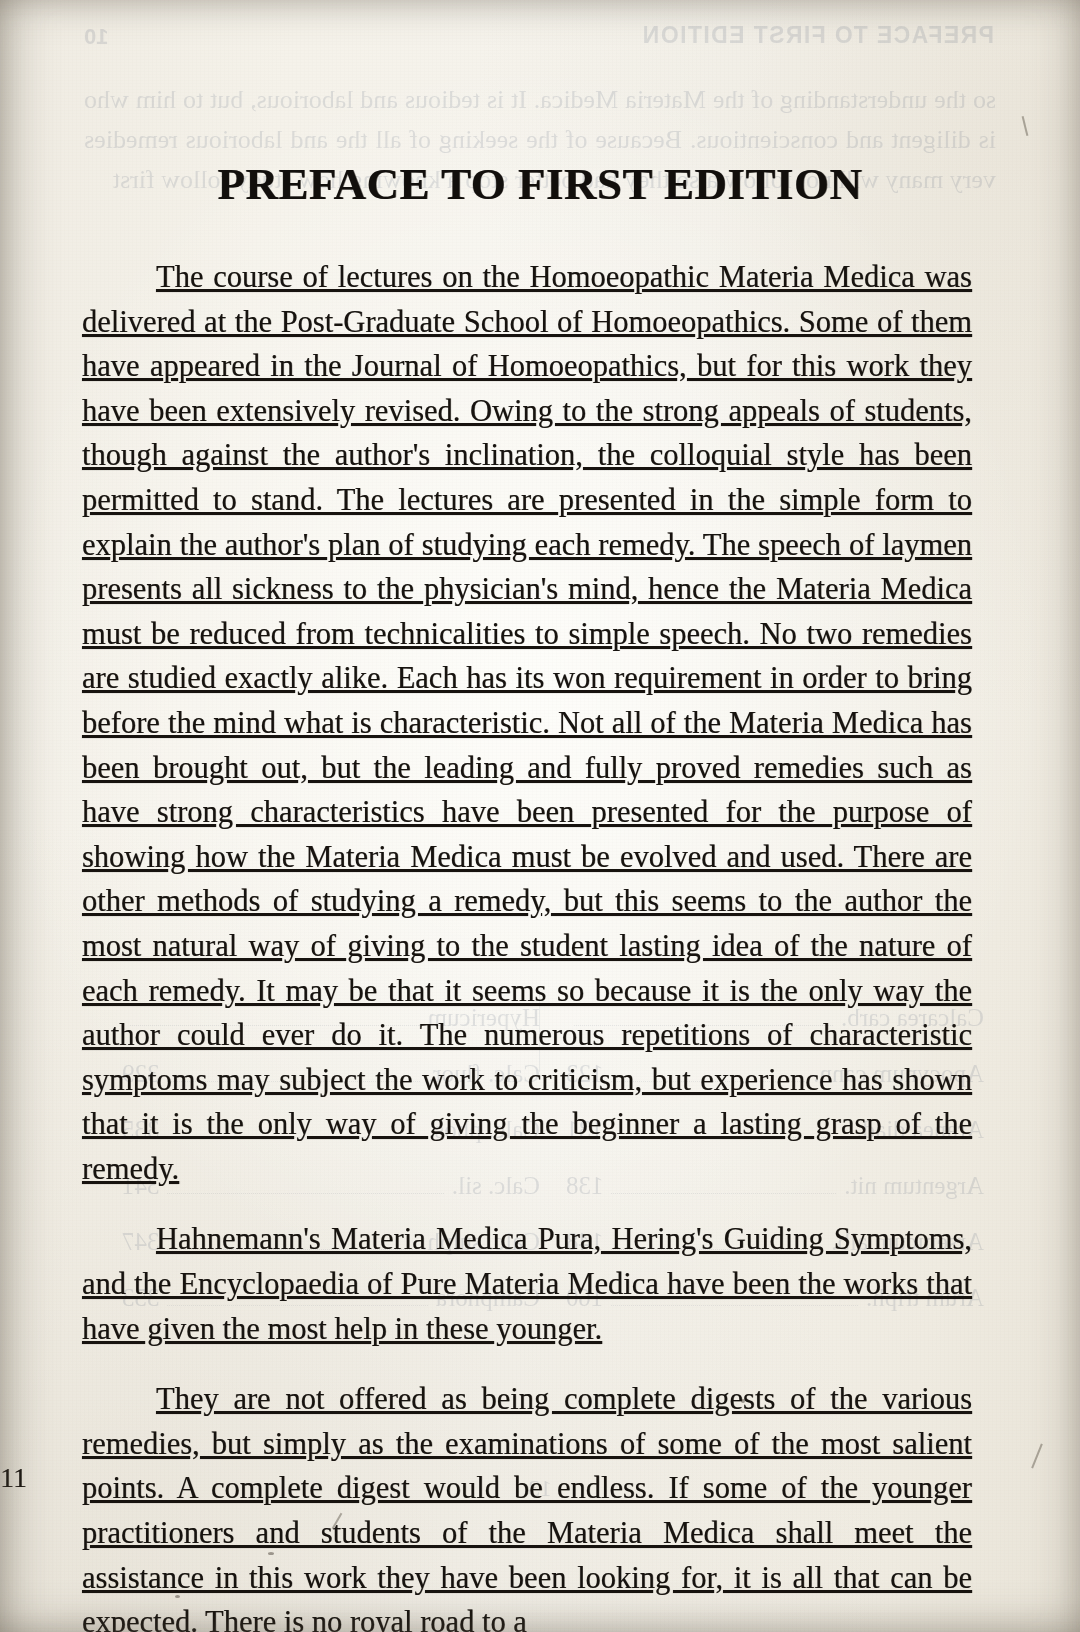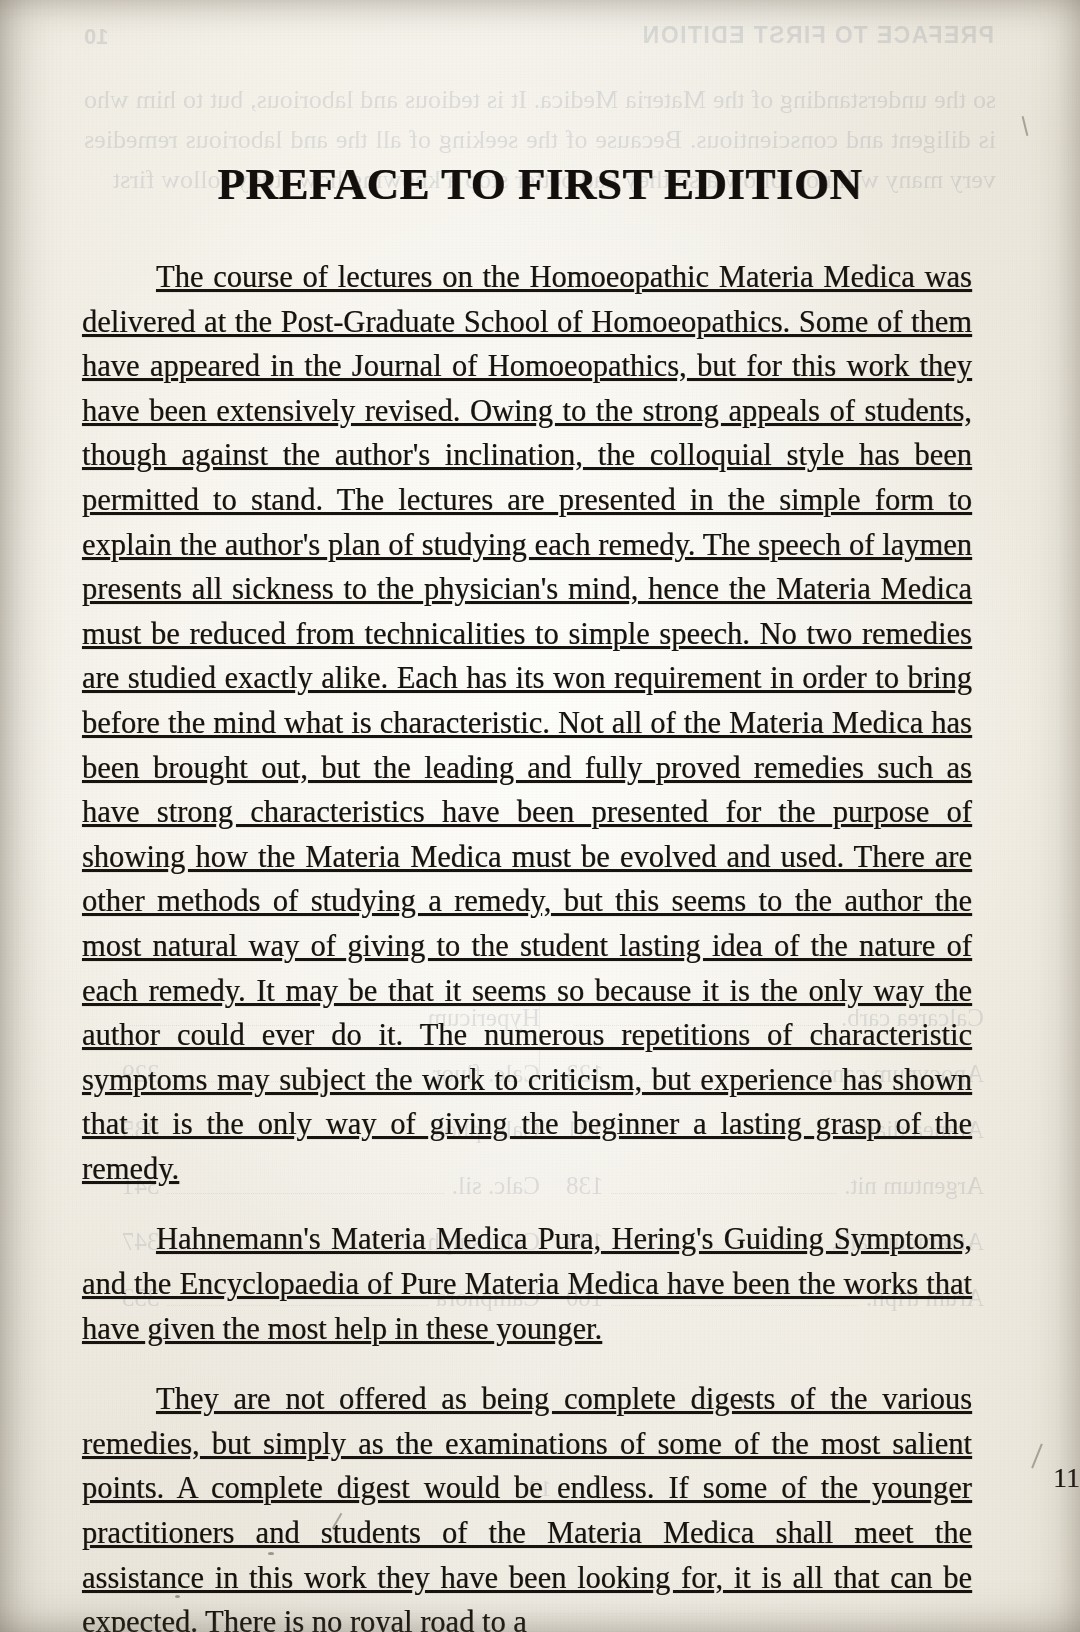--- a/index.html
+++ b/index.html
@@ -162,21 +162,21 @@
     text-shadow: 0.45px 0 0 rgba(23,19,15,.40), -0.3px 0.3px 0 rgba(23,19,15,.22);
     text-decoration: underline;
     -webkit-font-smoothing: none;
   }
   p.para:last-child { margin-bottom: 0; }
 
   .folio {
     position: absolute;
     bottom: 138px;
     left: 0; right: 0;
-    text-align: right;
+    text-align: left;
     font-size: 28px;
     color: #17130f;
     text-shadow: 0.4px 0 0 rgba(23,19,15,.4);
   }
 
   
   .speck {
     position: absolute;
     background: rgba(60,52,42,0.45);
     border-radius: 50%;

